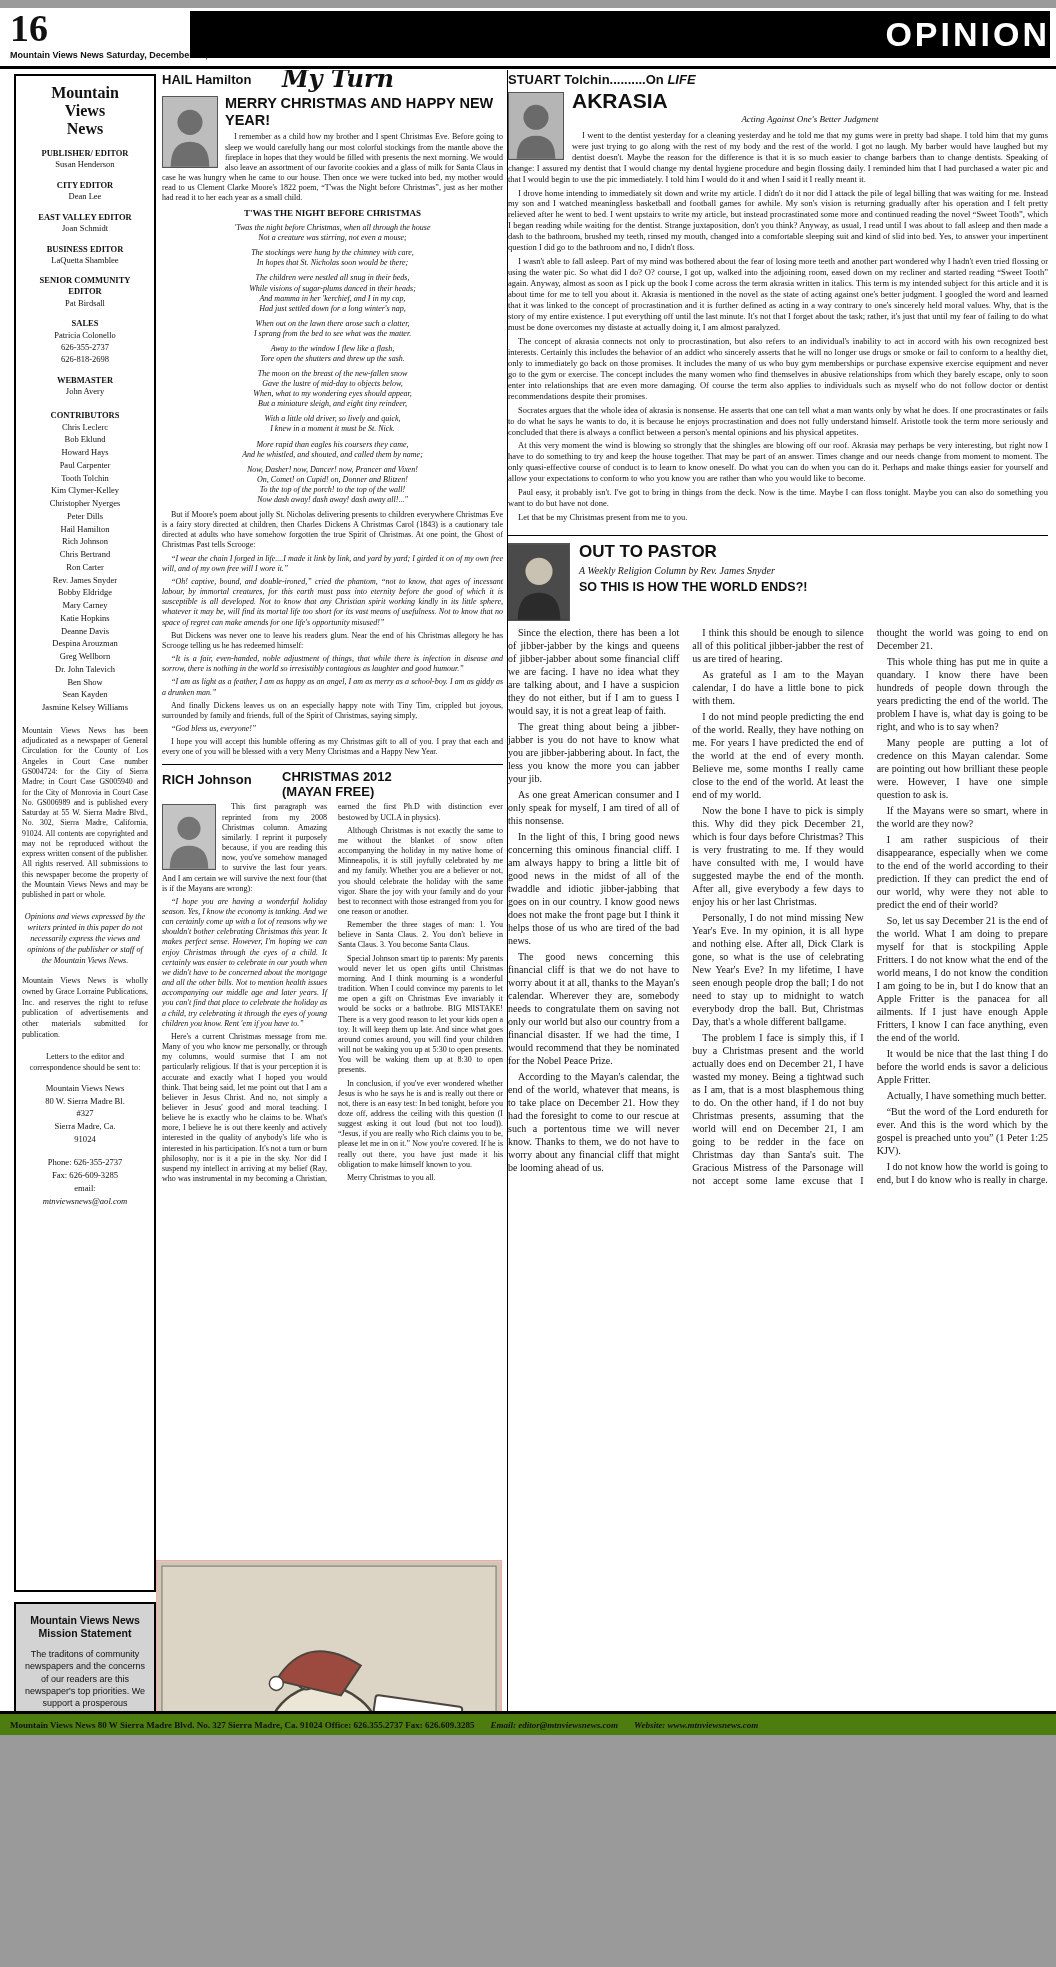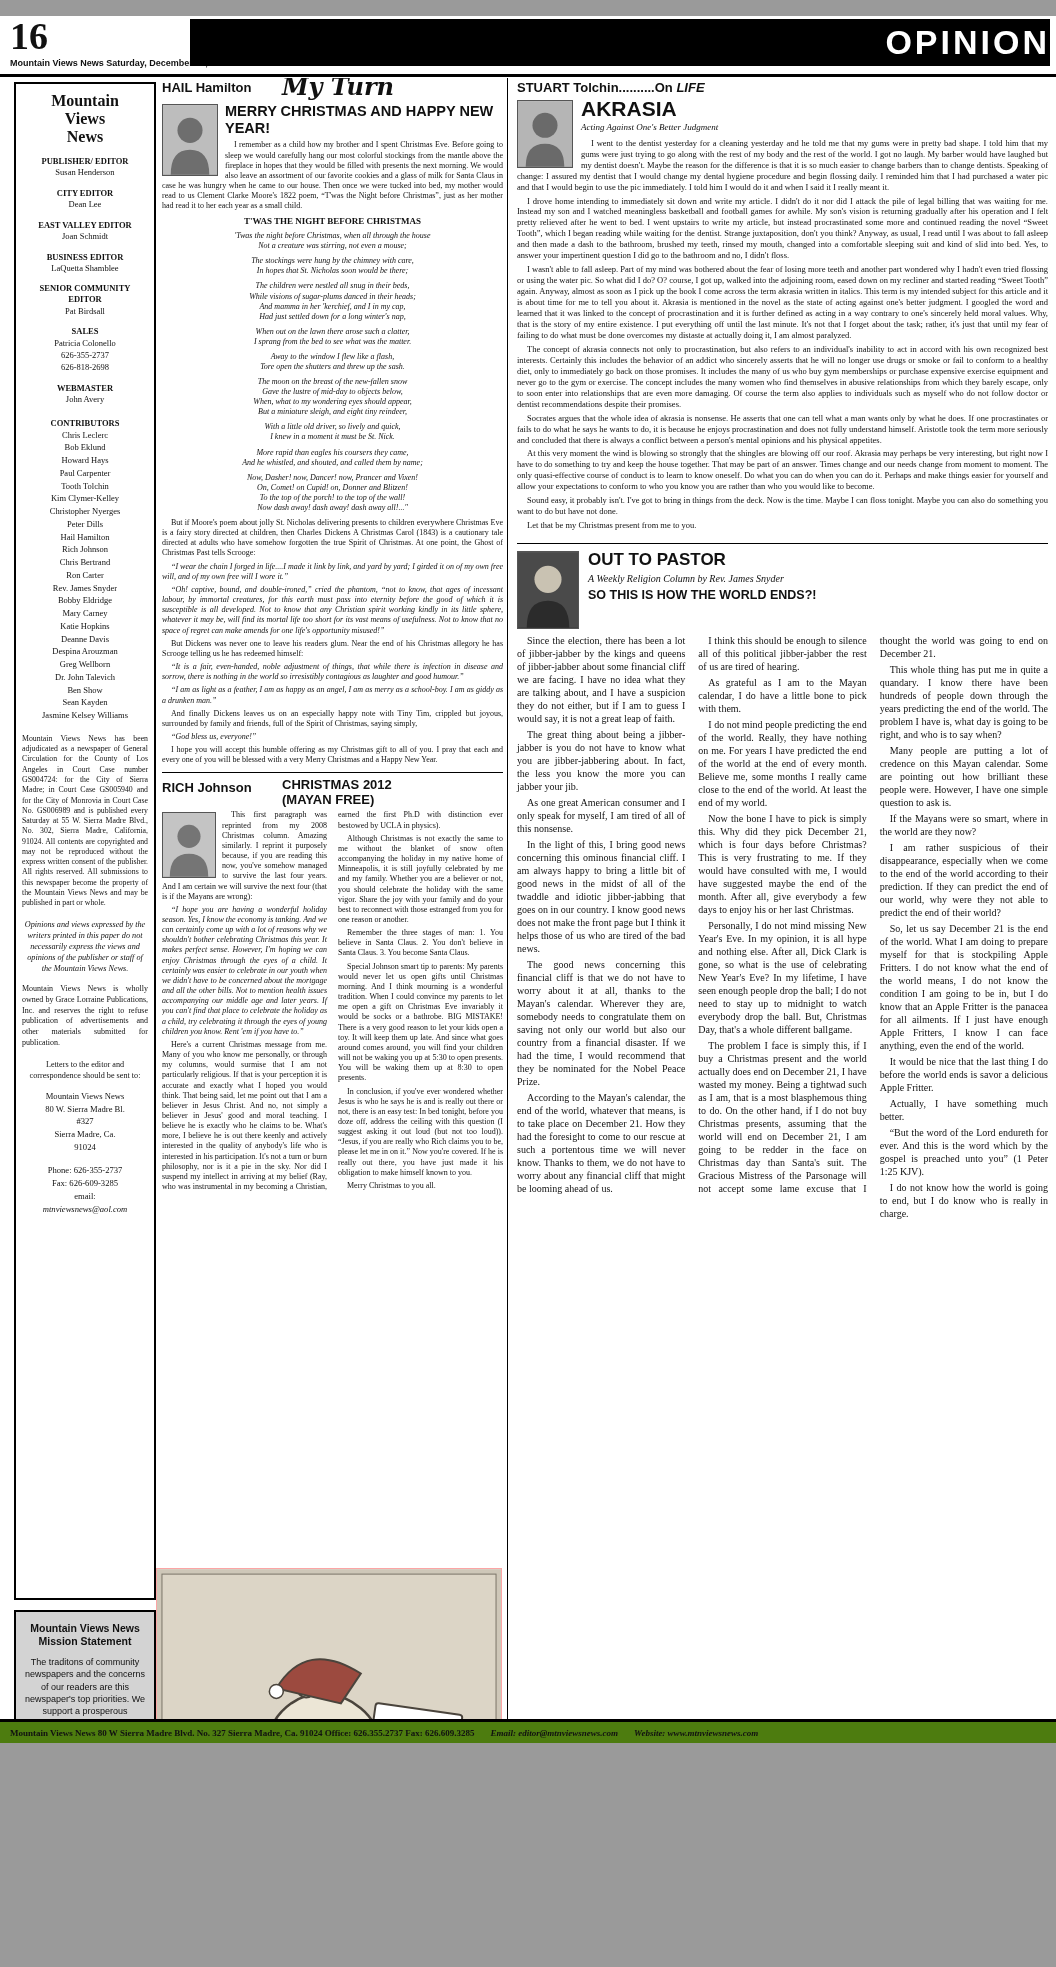--- a/index.html
+++ b/index.html
@@ -1,16 +1,16 @@
 <!DOCTYPE html>
 <html><head>
 <meta charset="utf-8">
 <style>
   html,body{margin:0;padding:0;background:#9a9a9a;}
-  .page{position:relative;width:1056px;height:1727px;margin:16px auto;background:#ffffff;
+  .page{position:relative;width:1056px;height:1727px;margin:8px auto;background:#ffffff;
         font-family:"Liberation Serif", serif;color:#111;overflow:hidden;}
 
   
   .hdr{position:absolute;top:0;left:0;width:1056px;height:58px;border-bottom:3px solid #000;background:#fff;}
   .pagenum{position:absolute;left:10px;top:0px;font:bold 38px/40px "Liberation Serif",serif;}
   .dateline{position:absolute;left:10px;top:42px;font:bold 9px "Liberation Sans",sans-serif;}
   .banner{position:absolute;left:190px;top:3px;right:6px;height:47px;background:#000;color:#fff;
           display:flex;align-items:center;justify-content:flex-end;
           font:bold 34px "Liberation Sans",sans-serif;letter-spacing:3px;}
 
@@ -57,27 +57,27 @@
   .rich-hdr{position:relative;height:30px;}
   .rich-headline{position:absolute;left:120px;top:0;font:bold 13px/1.1 "Liberation Sans",sans-serif;white-space:pre-line;}
   .rich-cols{column-count:2;column-gap:11px;margin-top:2px;}
   .rich-photo{float:left;width:54px;height:66px;margin:2px 6px 2px 0;}
 
   .cartoon{position:absolute;left:156px;top:1552px;width:346px;height:392px;border:1px solid #fca5a5;box-sizing:border-box;}
   .cartoon svg{display:block;width:100%;height:100%;}
 
   
   .col-right{position:absolute;left:507px;top:62px;width:541px;height:1884px;border-left:1px solid #000;
-             box-sizing:border-box;padding-left:9px;overflow:hidden;}
+             box-sizing:border-box;overflow:hidden;}
   .stuart-hdr{height:20px;position:relative;}
   .onlife{font:bold 13px "Liberation Sans",sans-serif;}
   .onlife .life{font-style:italic;}
   .stuart-photo{float:left;width:56px;height:68px;margin:2px 8px 2px 0;}
   .akrasia-headline{font:bold 21px/1.05 "Liberation Sans",sans-serif;margin:0 0 2px;}
-  .stuart-sub{font:italic 9px/1.3 "Liberation Serif",serif;margin:0 0 4px;}
+  .stuart-sub{font:italic 9px/1.3 "Liberation Serif",serif;margin:0 0 4px;text-align:center;}
   .stuart-body p, .jp{font:8.5px/1.29 "Liberation Serif",serif;text-align:justify;text-indent:10px;margin:0 0 3px;}
 
   .pastor{border-top:1px solid #000;margin-top:12px;padding-top:7px;}
   .pastor-hdr{overflow:hidden;}
   .pastor-photo{float:left;width:62px;height:78px;margin:0 9px 3px 0;}
   .pastor-title{font:bold 17px/1.1 "Liberation Sans",sans-serif;}
   .pastor-sub{font:italic 10px/1.3 "Liberation Serif",serif;margin:2px 0 3px;}
   .pastor-headline{font:bold 12.5px/1.15 "Liberation Sans",sans-serif;margin:3px 0 4px;}
   .pastor-cols{column-count:3;column-gap:13px;margin-top:2px;}
   .pastor-cols .jp{font:10px/1.3 "Liberation Serif",serif;}
@@ -332,21 +332,21 @@
       </div>
       <div class="akrasia-headline">AKRASIA</div>
       <div class="stuart-sub">Acting Against One's Better Judgment</div>
       <div class="stuart-body">
           <p class="jp">I went to the dentist yesterday for a cleaning yesterday and he told me that my gums were in pretty bad shape.  I told him that my gums were just trying to go along with the rest of my body and the rest of the world.  I got no laugh.  My barber would have laughed but my dentist doesn't.  Maybe the reason for the difference is that it is so much easier to change barbers than to change dentists.  Speaking of change: I assured my dentist that I would change my dental hygiene procedure and begin flossing daily.  I reminded him that I had purchased a water pic and that I would begin to use the pic immediately.  I told him I would do it and when I said it I really meant it.</p>
           <p class="jp">I drove home intending to immediately sit down and write my article. I didn't do it nor did I attack the pile of legal billing that was waiting for me. Instead my son and I watched meaningless basketball and football games for awhile.  My son's vision is returning gradually after his operation and I felt pretty relieved after he went to bed.  I went upstairs to write my article, but instead procrastinated some more and continued reading the novel “Sweet Tooth”, which I began reading while waiting for the dentist. Strange juxtaposition, don't you think?  Anyway, as usual, I read until I was about to fall asleep and then made a dash to the bathroom, brushed my teeth, rinsed my mouth, changed into a comfortable sleeping suit and kind of slid into bed.  Yes, to answer your impertinent question I did go to the bathroom and no, I didn't floss.</p>
           <p class="jp">I wasn't able to fall asleep. Part of my mind was bothered about the fear of losing more teeth and another part wondered why I hadn't even tried flossing or using the water pic.  So what did I do?  O? course, I got up, walked into the adjoining room, eased down on my recliner and started reading “Sweet Tooth” again.  Anyway, almost as soon as I pick up the book I come across the term akrasia written in italics.  This term is my intended subject for this article and it is about time for me to tell you about it.  Akrasia is mentioned in the novel as the state of acting against one's better judgment.  I googled the word and learned that it was linked to the concept of procrastination and it is further defined  as acting in a way contrary to one's sincerely held moral values.  Why, that is the story of my entire existence.  I put everything off until the last minute.  It's not that I forget about the task; rather, it's just that until my fear of failing to do what must be done overcomes my distaste at actually doing it, I am almost paralyzed.</p>
           <p class="jp">The concept of akrasia connects not only to procrastination, but also refers to an individual's inability to act in accord with his own recognized best interests. Certainly this includes the behavior of an addict who sincerely asserts that he will no longer use drugs or smoke or fail to conform to a healthy diet, only to immediately go back on those promises.  It includes the many of us who buy gym memberships or purchase expensive exercise equipment and never go to the gym or exercise.  The concept includes the many women who find themselves in abusive relationships from which they barely escape, only to soon enter into relationships that are even more damaging.  Of course the term also applies to individuals such as myself who do not follow doctor or dentist recommendations despite their promises.</p>
           <p class="jp">Socrates argues that the whole idea of akrasia is nonsense.  He asserts that one can tell what a man wants only by what he does.  If one procrastinates or fails to do what he says he wants to do, it is because he enjoys procrastination and does not fully understand himself.  Aristotle took the term more seriously and concluded that there is always a conflict between a person's mental opinions and his physical appetites.</p>
           <p class="jp">At this very moment the wind is blowing so strongly that the shingles are blowing off our roof.  Akrasia may perhaps be very interesting, but right now I have to do something to try and keep the house together. That may be part of an answer.  Times change and our needs change from moment to moment.  The only quasi-effective course of conduct is to learn to know oneself.  Do what you can do when you can do it.  Perhaps and make things easier for yourself and allow your expectations to conform to who you know you are rather than who you would like to become.</p>
-          <p class="jp">Sound easy, it probably isn't.  I've got to bring in things from the deck.  Now is the time.  Maybe I can floss tonight.  Maybe you can also do something you want to do but have not done.</p>
+          <p class="jp">Paul easy, it probably isn't.  I've got to bring in things from the deck.  Now is the time.  Maybe I can floss tonight.  Maybe you can also do something you want to do but have not done.</p>
           <p class="jp">Let that be my Christmas present from me to you.</p>
         </div>
     </article>
 
     <article class="pastor">
       <div class="pastor-hdr">
         <div class="photo photo-dark pastor-photo">
           <svg viewBox="0 0 62 78">
             <rect width="62" height="78" fill="#4a4a4a"></rect>
             <circle cx="31" cy="28" r="14" fill="#c9c2b2"></circle>

